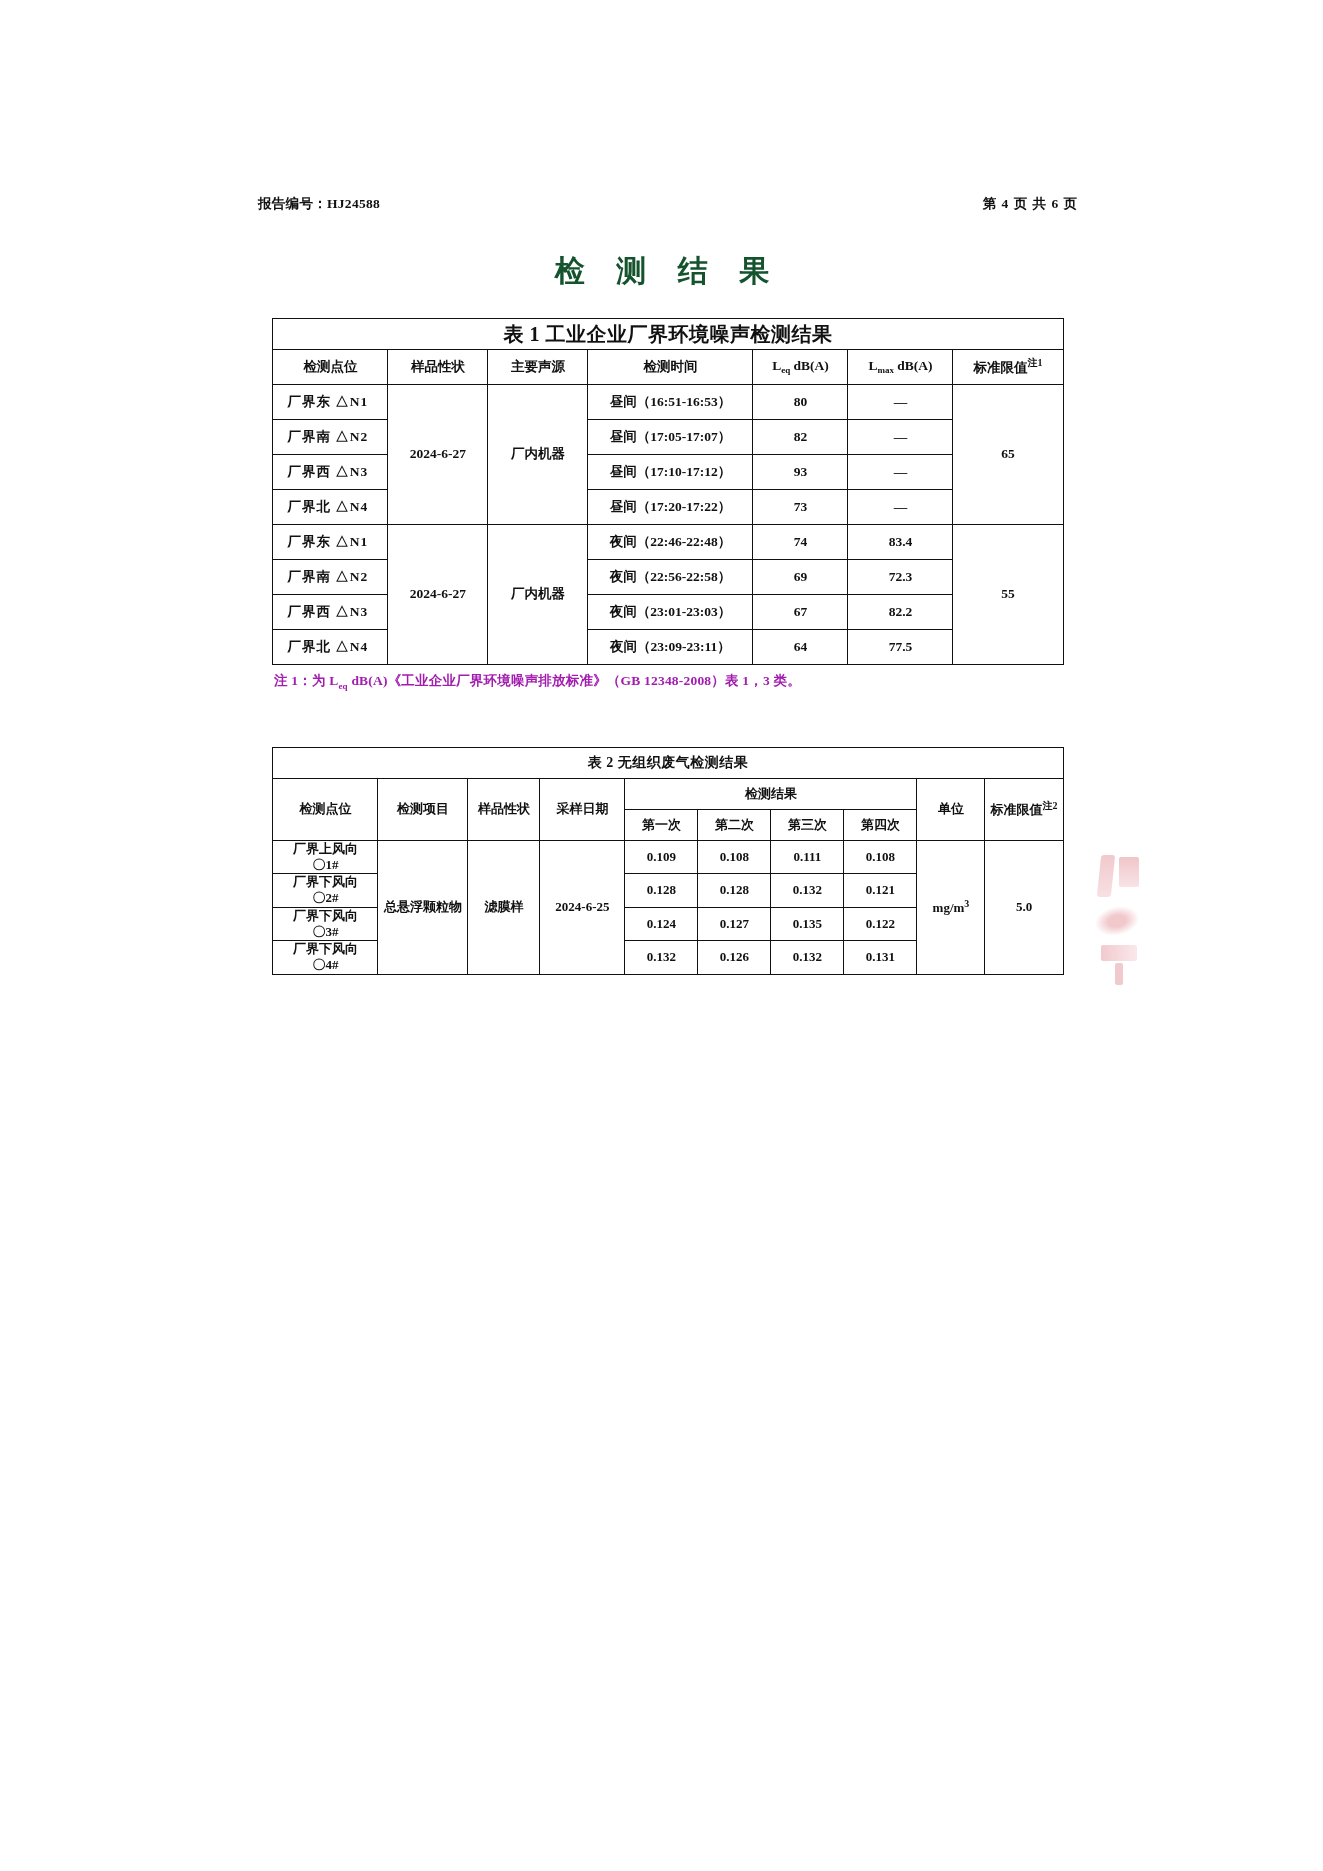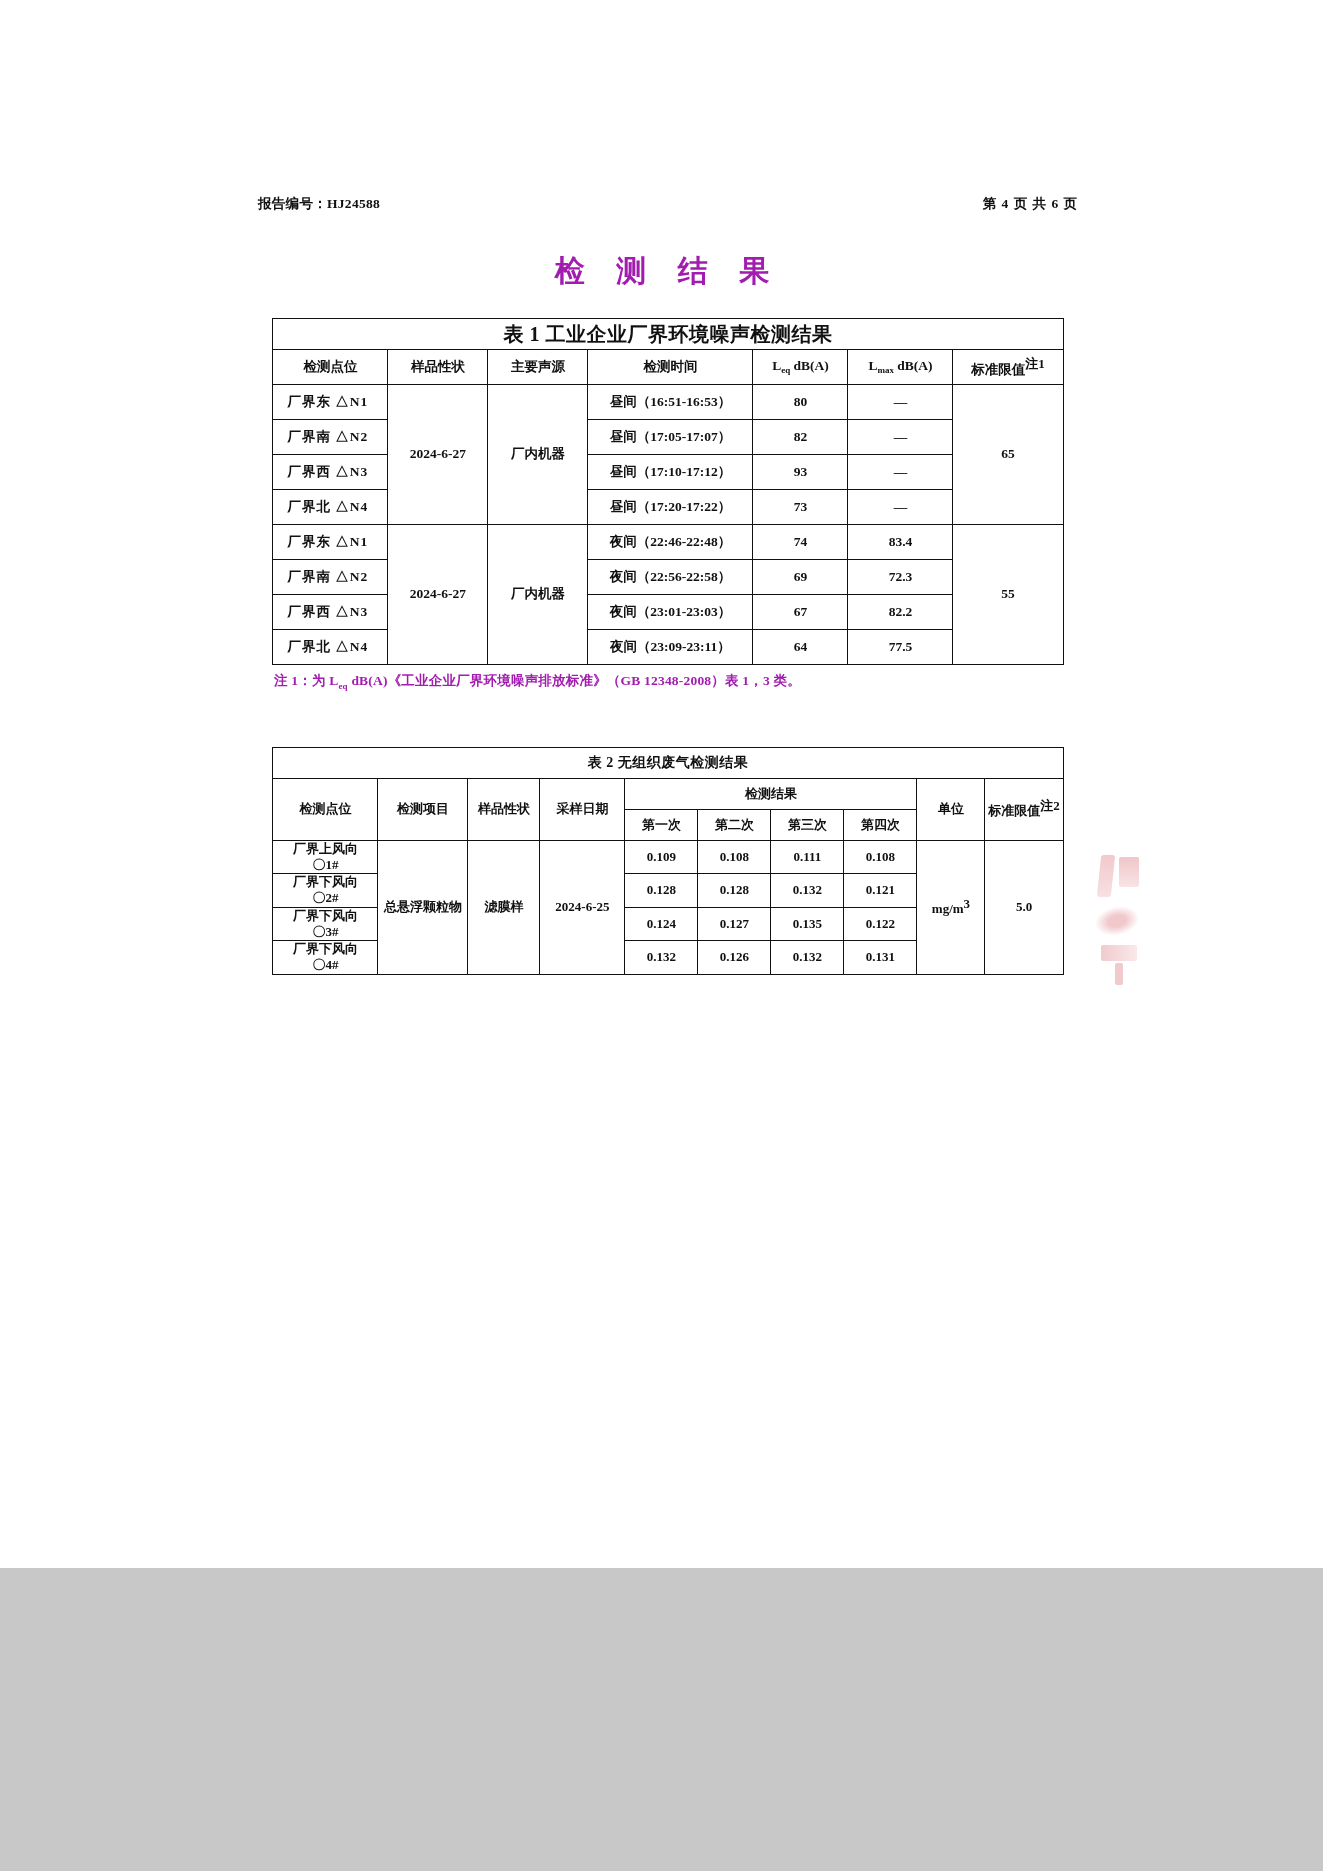--- a/index.html
+++ b/index.html
@@ -11,21 +11,21 @@
     width: 1323px;
     height: 1871px;
     font-family: "Liberation Serif", serif;
     position: relative;
     overflow: hidden;
   }
   .page {
     position: absolute;
     left: 0; top: 0;
     width: 1323px;
-    height: 1568px;
+    height: 1871px;
     background: #ffffff;
   }
   .sheet {
     position: absolute;
     left: 258px;
     top: 195px;
     width: 820px;
   }
   .hdr {
     display: flex;
@@ -38,21 +38,21 @@
     padding-bottom: 4px;
   }
   .hdr .right { letter-spacing: 1px; }
   .title {
     text-align: center;
     font-size: 30px;
     font-weight: bold;
     letter-spacing: 12px;
     margin-top: 34px;
     margin-bottom: 26px;
-    color: #a21caf;
+    color: #14532d;
     font-family: "Liberation Serif", serif;
   }
   table.rpt {
     border-collapse: collapse;
     width: 790px;
     margin: 0 auto;
     table-layout: fixed;
   }
   table.rpt td, table.rpt th {
     border: 1px solid #111;
@@ -76,21 +76,21 @@
   }
   td.pt { letter-spacing: 1px; }
   .note {
     font-size: 13.5px;
     font-weight: bold;
     color: #a21caf;
     margin: 7px 0 0 16px;
     letter-spacing: 0.2px;
   }
   .sub { font-size: 9px; vertical-align: sub; margin-top: 12px; }
-  .sup { font-size: 13px; vertical-align: super; }
+  .sup { font-size: 10px; vertical-align: super; }
   .tbl2wrap { margin-top: 56px; }
   table.rpt.t2 td { height: 30px; font-size: 13px; }
   table.rpt.t2 td.cap { height: 30px; font-size: 14px; }
   td.small2 {
     font-size: 12px;
     line-height: 1.15;
     letter-spacing: 0px;
   }
   td.vert {
     font-size: 13px;

